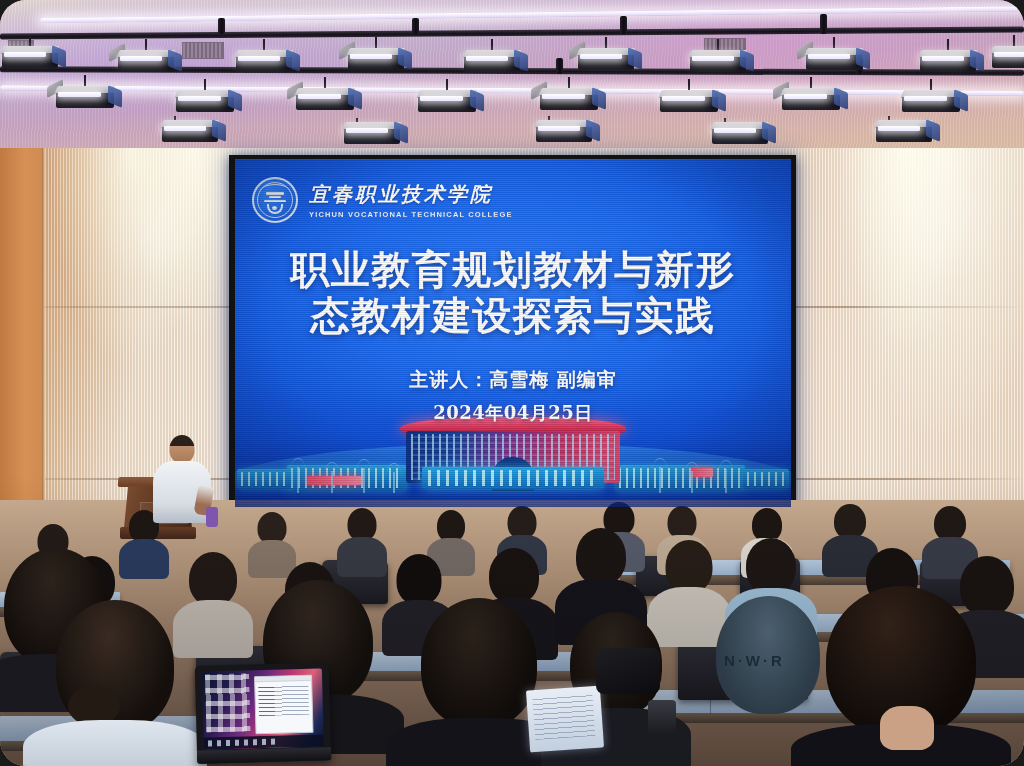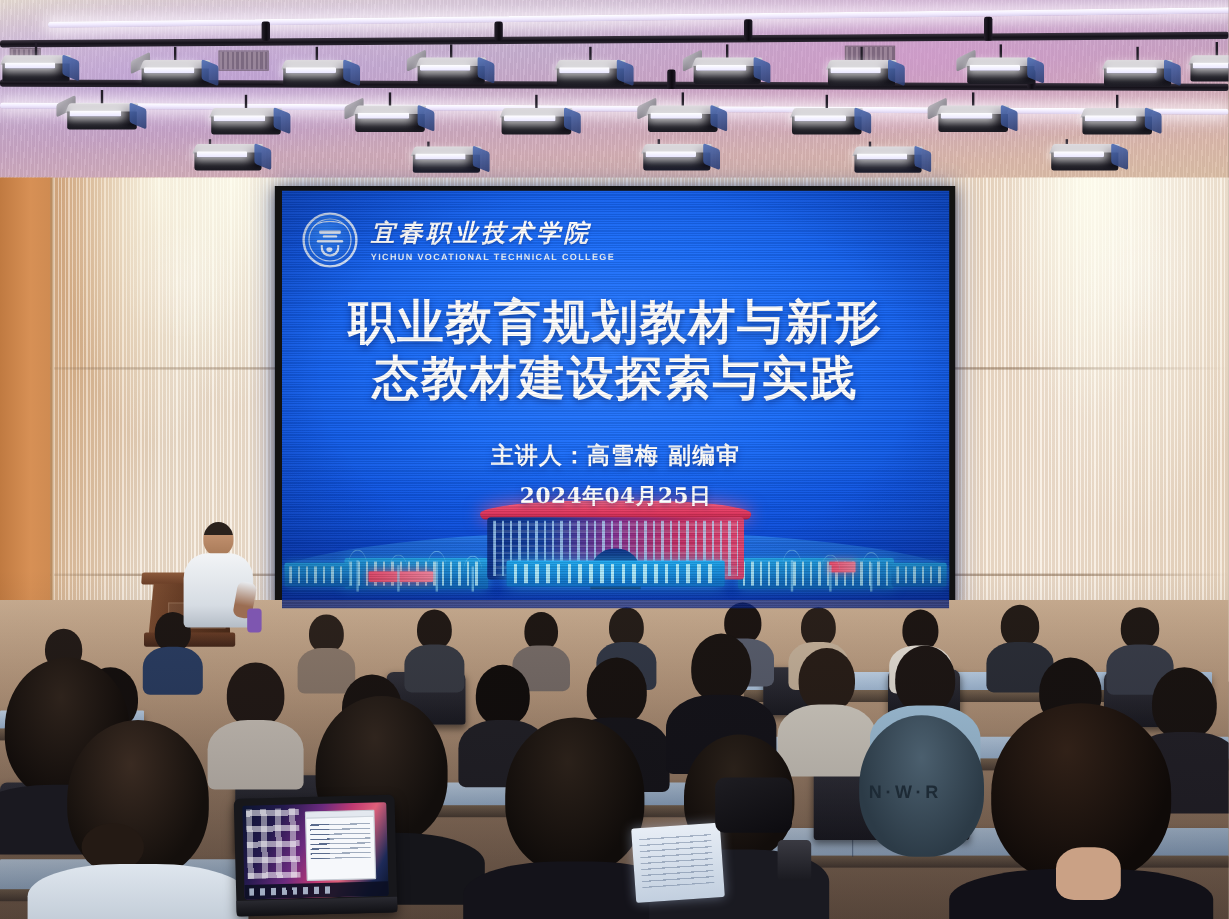--- a/index.html
+++ b/index.html
@@ -7,20 +7,21 @@
     width: 1024px; height: 766px;
     background: #1a1a1a;
     font-family: "Liberation Sans", sans-serif;
     overflow: hidden;
   }
   .scene {
     position: relative;
     width: 1024px; height: 766px;
     overflow: hidden;
     background: #d8c3ab;
+    border-radius: 26px;
   }
 
   
   .ceiling {
     position: absolute; left: 0; top: 0; width: 1024px; height: 150px;
     background: linear-gradient(175deg, #e6dbd3 0%, #d9c8da 14%, #c6aed0 34%,
                 #c8a5c4 52%, #d4aeb8 70%, #dcb9ab 86%, #dcc0a6 100%);
     overflow: hidden;
   }
   .ceiling-tex {

